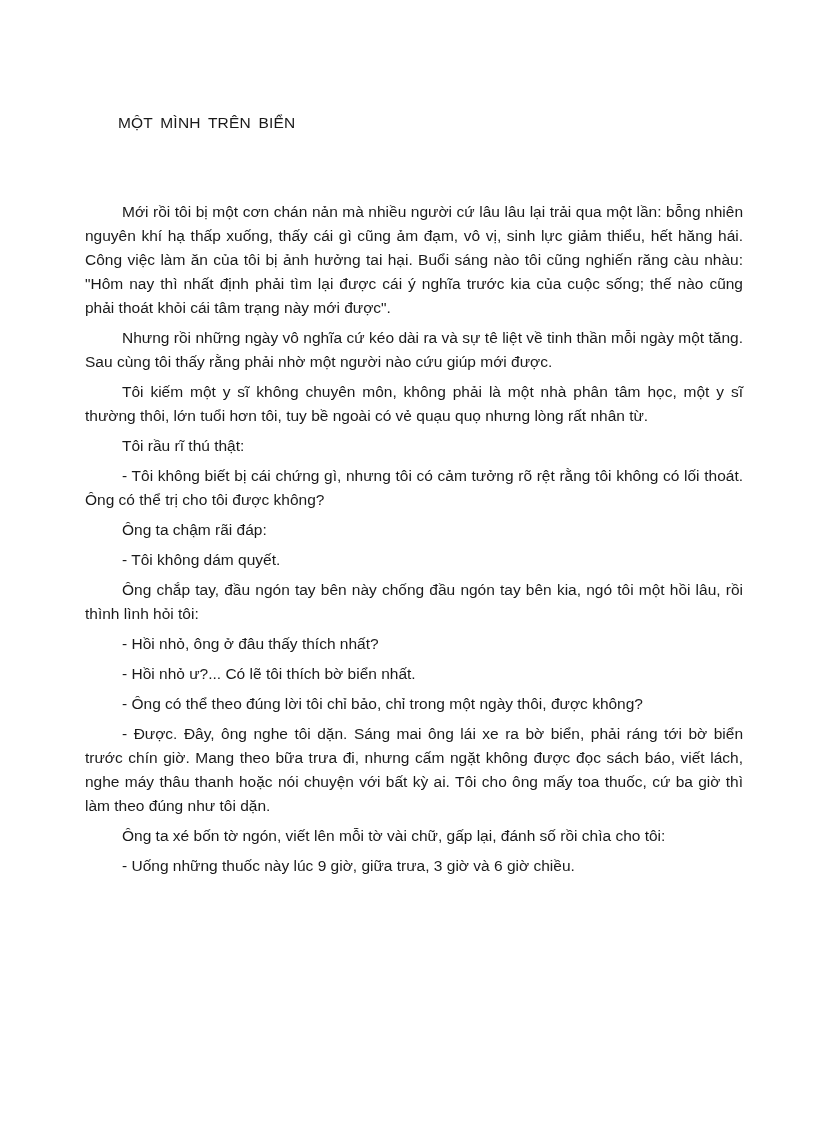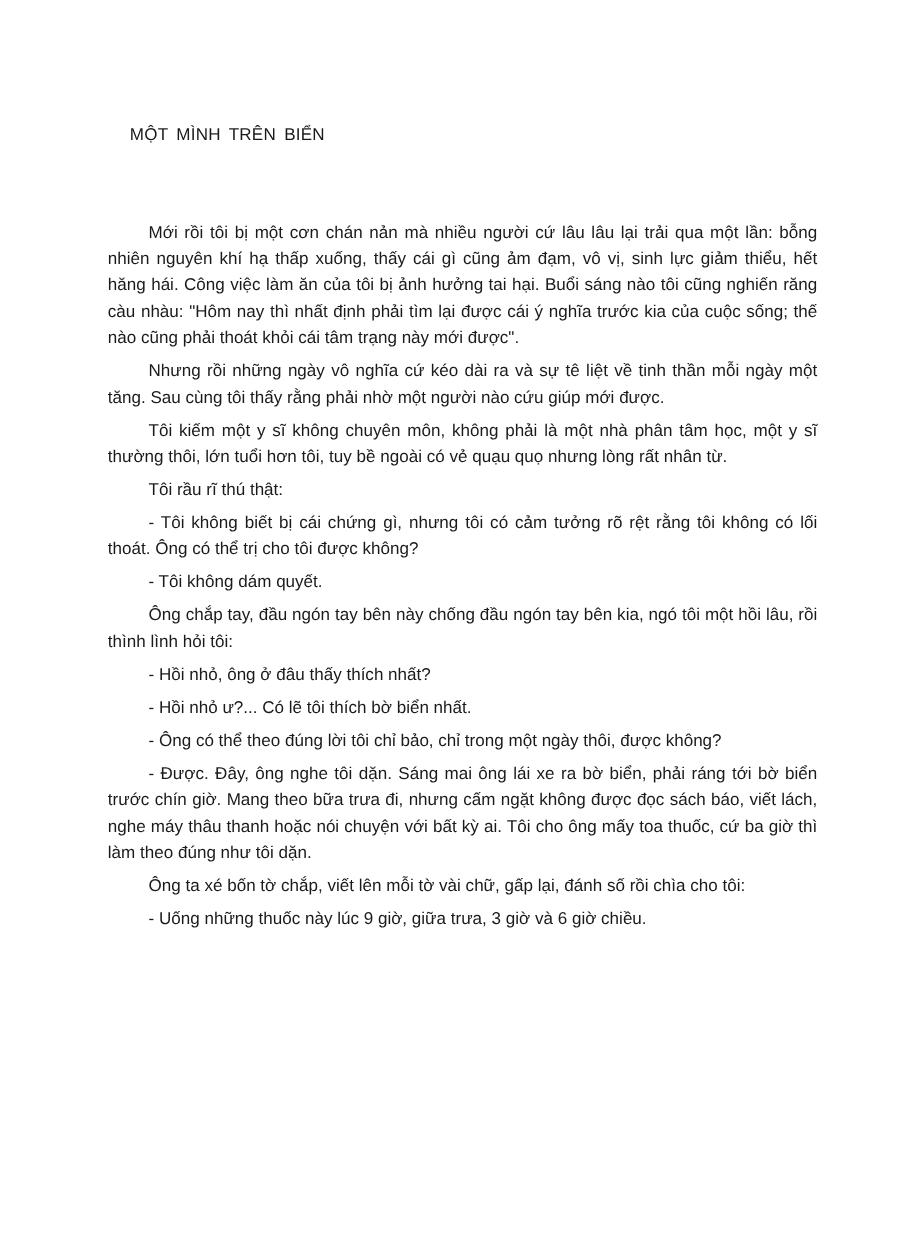--- a/index.html
+++ b/index.html
@@ -38,21 +38,21 @@
     }
     .body-text {
       position: absolute;
       left: 81px;
       top: 184px;
       width: 662px;
       font-size: 15.5px;
       line-height: 24px;
     }
     .para {
-      margin: 0 0 6px 17px;
+      margin: 0 0 6px 4px;
       text-align: justify;
       text-indent: 37px;
     }
     .para.short {
       margin-bottom: 6px;
     }
     .page-break {
       position: absolute;
       left: 25px;
       top: 1120px;
@@ -69,24 +69,25 @@
   <div class="title-block">
     <div class="title-line">MỘT MÌNH TRÊN BIỂN</div>
   </div>
 
   <div class="body-text">
     <p class="para">Mới rồi tôi bị một cơn chán nản mà nhiều người cứ lâu lâu lại trải qua một lần: bỗng nhiên nguyên khí hạ thấp xuống, thấy cái gì cũng ảm đạm, vô vị, sinh lực giảm thiểu, hết hăng hái. Công việc làm ăn của tôi bị ảnh hưởng tai hại. Buổi sáng nào tôi cũng nghiến răng càu nhàu: "Hôm nay thì nhất định phải tìm lại được cái ý nghĩa trước kia của cuộc sống; thế nào cũng phải thoát khỏi cái tâm trạng này mới được".</p>
     <p class="para">Nhưng rồi những ngày vô nghĩa cứ kéo dài ra và sự tê liệt về tinh thần mỗi ngày một tăng. Sau cùng tôi thấy rằng phải nhờ một người nào cứu giúp mới được.</p>
     <p class="para">Tôi kiếm một y sĩ không chuyên môn, không phải là một nhà phân tâm học, một y sĩ thường thôi, lớn tuổi hơn tôi, tuy bề ngoài có vẻ quạu quọ nhưng lòng rất nhân từ.</p>
     <p class="para short">Tôi rầu rĩ thú thật:</p>
     <p class="para">- Tôi không biết bị cái chứng gì, nhưng tôi có cảm tưởng rõ rệt rằng tôi không có lối thoát. Ông có thể trị cho tôi được không?</p>
+    <p class="para short">Ông ta chậm rãi đáp:</p>
     <p class="para short">- Tôi không dám quyết.</p>
     <p class="para">Ông chắp tay, đầu ngón tay bên này chống đầu ngón tay bên kia, ngó tôi một hồi lâu, rồi thình lình hỏi tôi:</p>
     <p class="para short">- Hồi nhỏ, ông ở đâu thấy thích nhất?</p>
     <p class="para short">- Hồi nhỏ ư?... Có lẽ tôi thích bờ biển nhất.</p>
     <p class="para short">- Ông có thể theo đúng lời tôi chỉ bảo, chỉ trong một ngày thôi, được không?</p>
     <p class="para">- Được. Đây, ông nghe tôi dặn. Sáng mai ông lái xe ra bờ biển, phải ráng tới bờ biển trước chín giờ. Mang theo bữa trưa đi, nhưng cấm ngặt không được đọc sách báo, viết lách, nghe máy thâu thanh hoặc nói chuyện với bất kỳ ai. Tôi cho ông mấy toa thuốc, cứ ba giờ thì làm theo đúng như tôi dặn.</p>
-    <p class="para short">Ông ta xé bốn tờ chắp, viết lên mỗi tờ vài chữ, gấp lại, đánh số rồi chìa cho tôi:</p>
+    <p class="para short">Ông ta xé bốn tờ ngón, viết lên mỗi tờ vài chữ, gấp lại, đánh số rồi chìa cho tôi:</p>
     <p class="para short">- Uống những thuốc này lúc 9 giờ, giữa trưa, 3 giờ và 6 giờ chiều.</p>
   </div>
 
   <div class="page-break"></div>
 </div>
 
 </body></html>

